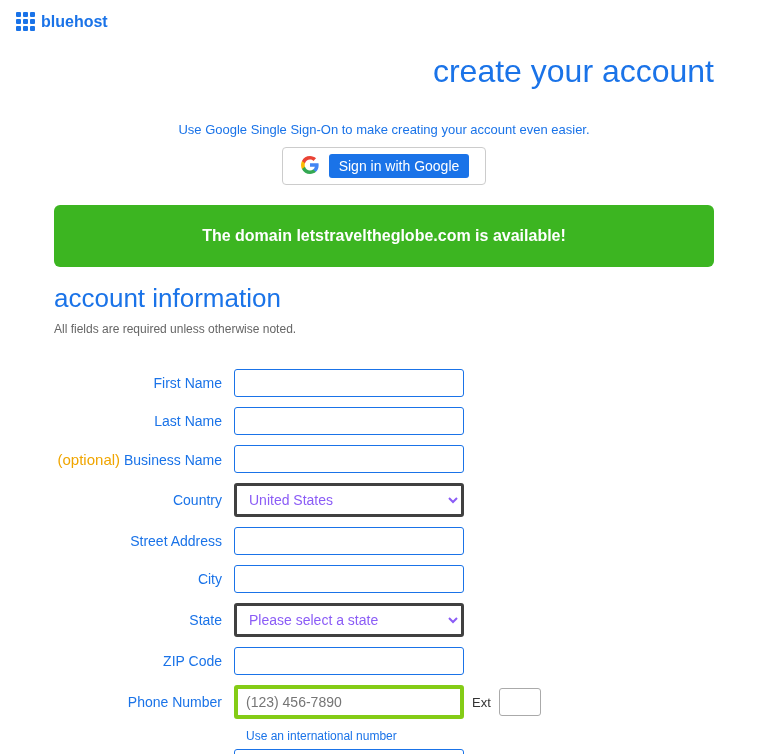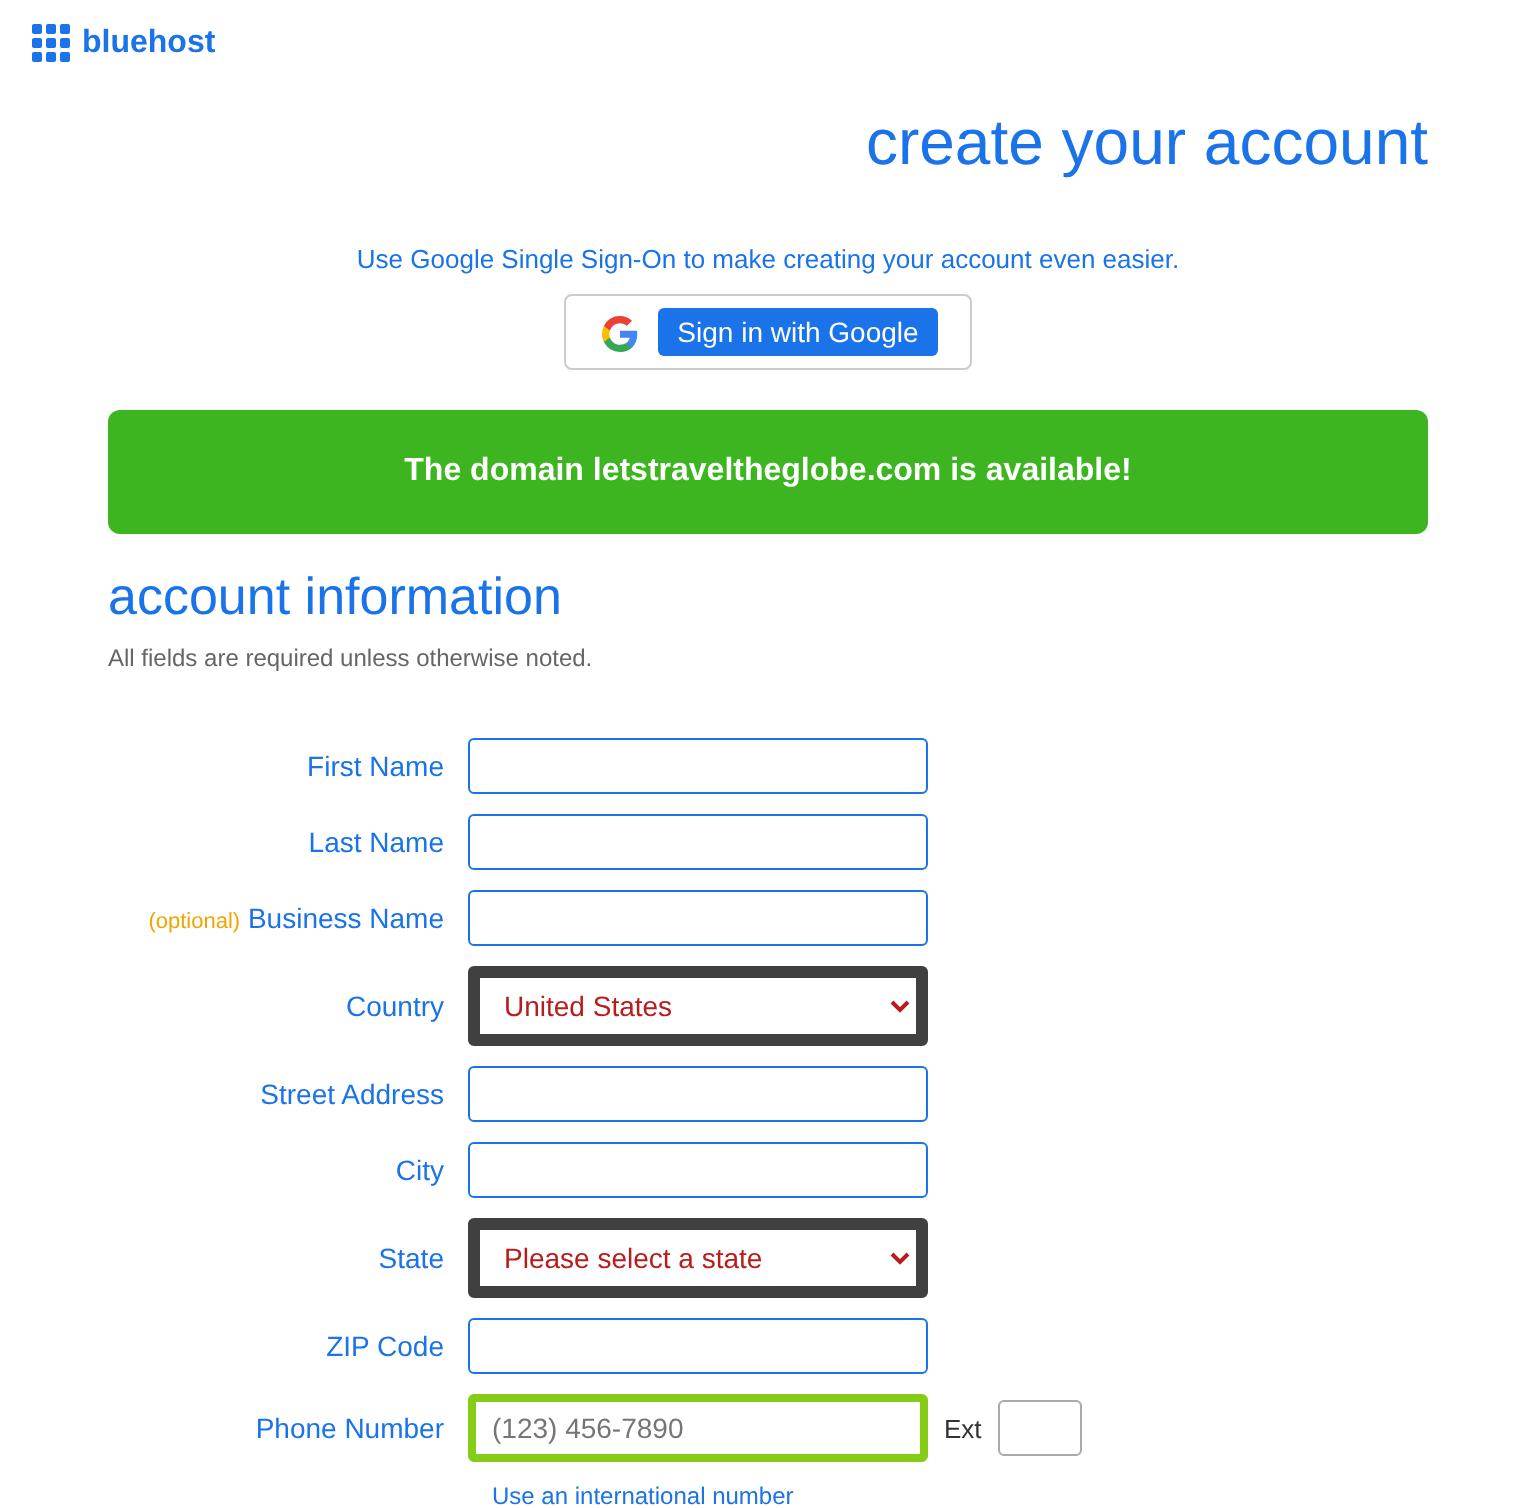--- a/index.html
+++ b/index.html
@@ -53,21 +53,21 @@
       margin-bottom: 20px;
     }
     .google-sso-text {
       color: #1a73e8;
       font-size: 13px;
       margin-bottom: 10px;
       margin-top: 32px;
     }
     .google-signin-btn {
       display: inline-flex;
-      align-items: flex-end;
+      align-items: flex-start;
       gap: 8px;
       border: 1px solid #ccc;
       background: #fff;
       border-radius: 4px;
       padding: 6px 16px;
       cursor: pointer;
       font-size: 14px;
     }
     .google-g {
       width: 22px;
@@ -115,39 +115,39 @@
     .form-label {
       width: 180px;
       text-align: right;
       padding-right: 12px;
       color: #1a73e8;
       font-size: 14px;
       flex-shrink: 0;
     }
     .optional-label {
       color: #f0a500;
-      font-size: 11px;
+      font-size: 15px;
     }
     .form-input {
       border: 1px solid #1a73e8;
       border-radius: 3px;
       padding: 5px 8px;
       font-size: 14px;
       width: 230px;
       outline: none;
       color: #333;
     }
     .form-select {
-      border: 6px solid #404040;
+      border: 3px solid #404040;
       border-radius: 3px;
       padding: 5px 8px;
       font-size: 14px;
       width: 230px;
       outline: none;
-      color: #b91c1c;
+      color: #8b5cf6;
       background: #fff;
       appearance: auto;
     }
     .phone-row {
       display: flex;
       align-items: center;
       gap: 8px;
     }
     .phone-input {
       border: 4px solid #84cc16;

